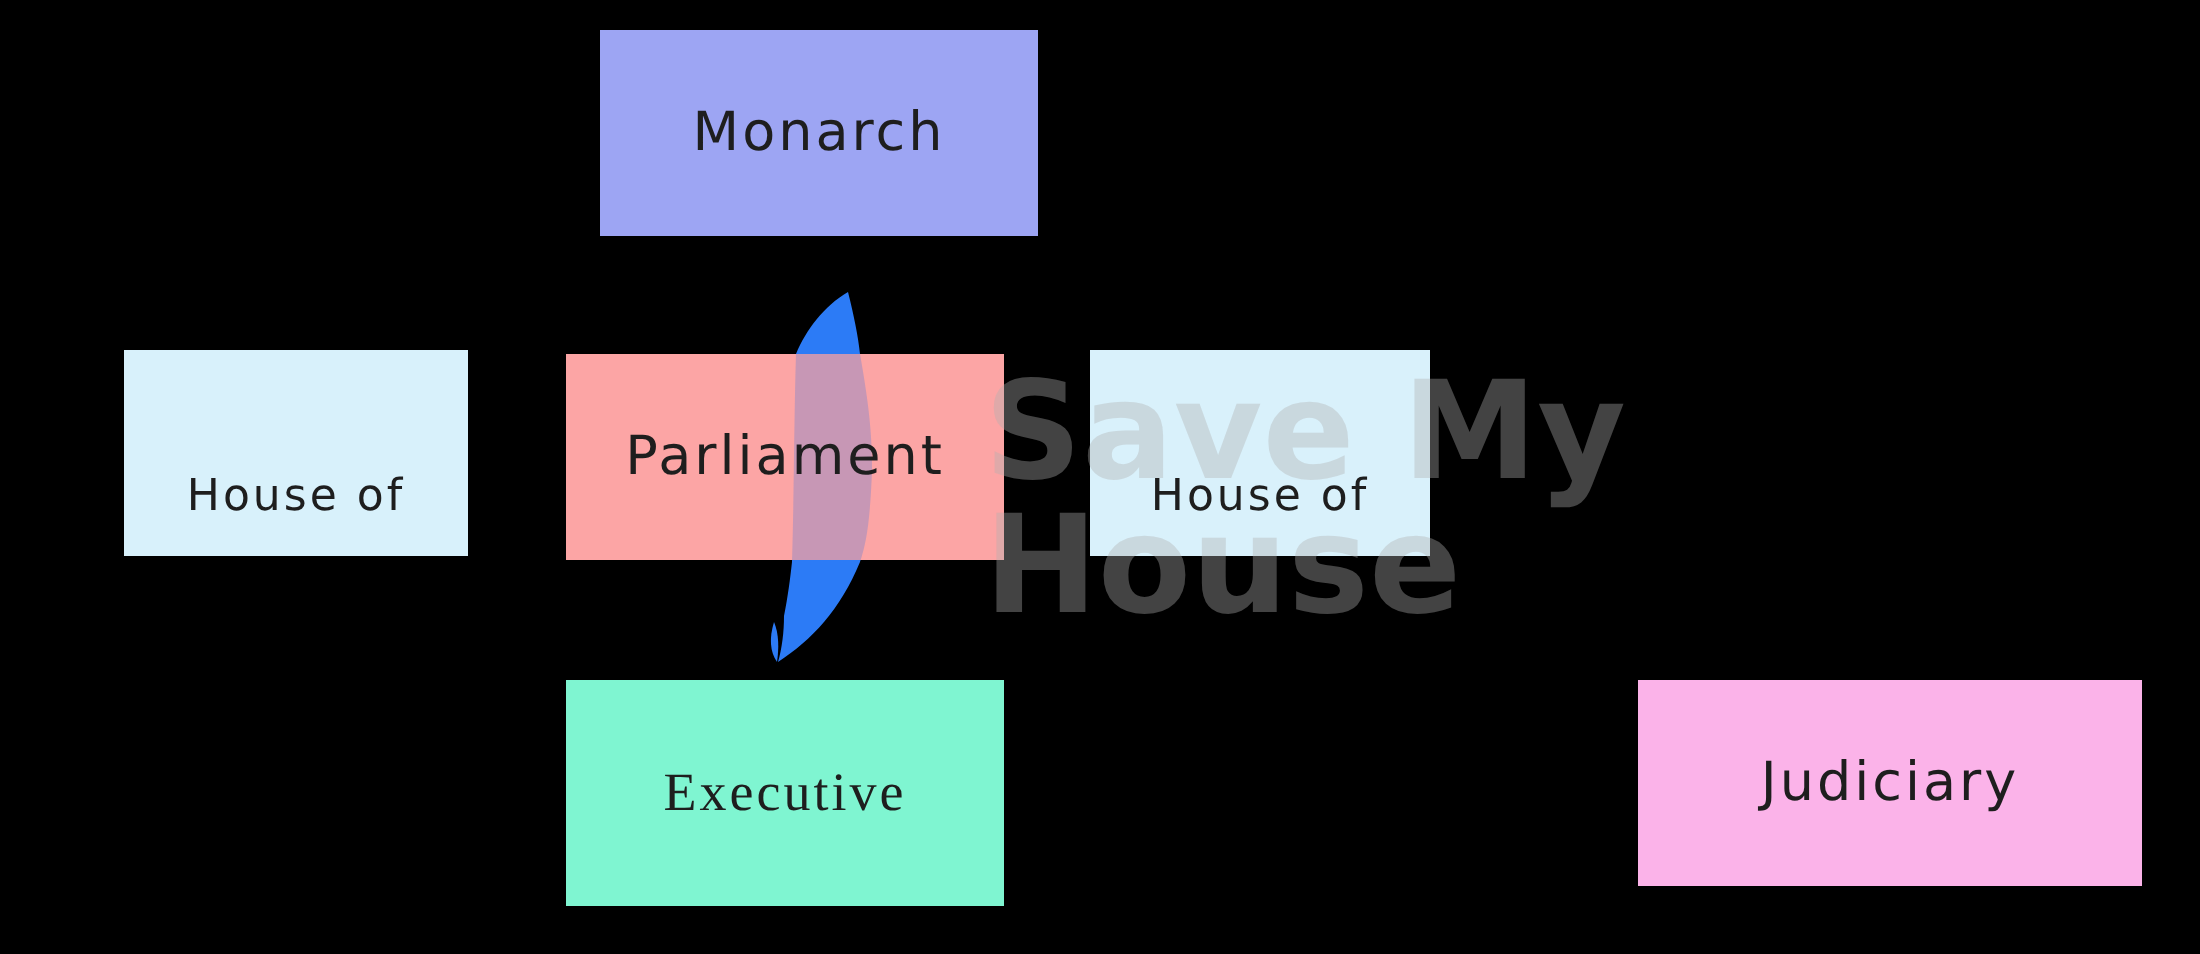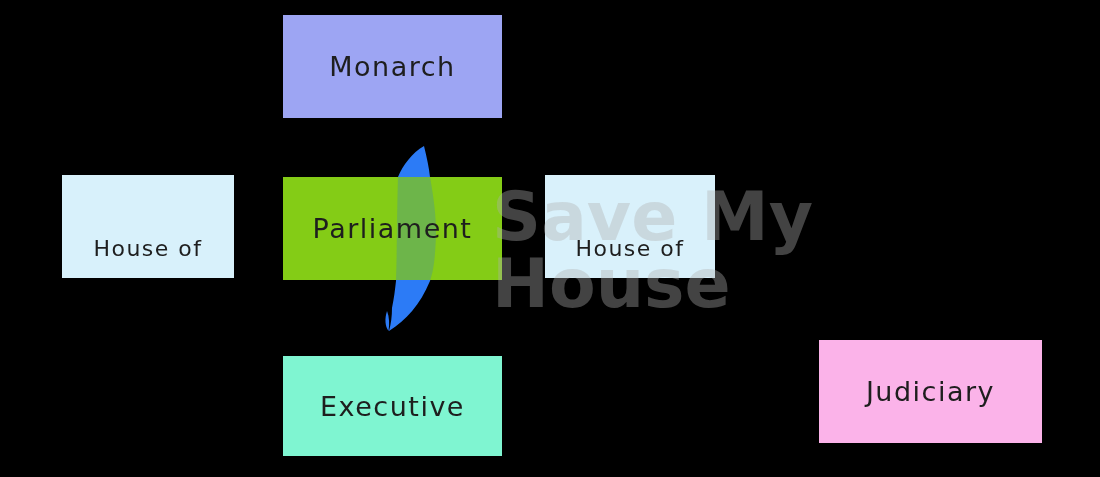--- a/index.html
+++ b/index.html
@@ -25,26 +25,26 @@
     display: flex;
     align-items: center;
     justify-content: center;
     text-align: center;
     color: #1E1E1E;
     font-size: 27px;
     letter-spacing: 1.5px;
   }
   .node .lbl { position: relative; z-index: 2; }
   .node .lbl2 { position: relative; z-index: 2; line-height: 42px; font-size: 22px; margin-top: 44px; }
-  .node-monarch    { left: 283px; top: 15px;  width: 219px; height: 103px; }
+  .node-monarch    { left: 300px; top: 15px;  width: 219px; height: 103px; }
   .node-parliament { left: 283px; top: 177px; width: 219px; height: 103px; }
   .node-commons    { left: 62px;  top: 175px; width: 172px; height: 103px; }
   .node-lords      { left: 545px; top: 175px; width: 170px; height: 103px; }
-  .node-executive  { left: 283px; top: 356px; width: 219px; height: 100px; }
-  .node-judiciary  { left: 819px; top: 340px; width: 223px; height: 103px; }
+  .node-executive  { left: 283px; top: 340px; width: 219px; height: 113px; font-family: Liberation Serif, serif; }
+  .node-judiciary  { left: 819px; top: 340px; width: 252px; height: 103px; }
   
   .band-layer {
     position: absolute;
     left: 0; top: 0;
     width: 219px; height: 103px;
     z-index: 1;
     pointer-events: none;
   }
   
   .watermark {
@@ -77,21 +77,21 @@
              C 403 165, 412 153, 424 146 Z" fill="#2C7BF6"></path>
     <path d="M 387 311
              C 384.5 319, 385 326, 388.5 331
              C 389.5 324, 389.5 317, 387 311 Z" fill="#2C7BF6"></path>
   </svg>
 
   <div class="node node-monarch" style="background-color: rgb(157, 165, 243);">
     <span class="lbl">Monarch</span>
   </div>
 
-  <div class="node node-parliament" style="background-color: #84cc16;">
+  <div class="node node-parliament" style="background-color: #fca5a5;">
     <svg class="band-layer" viewBox="283 177 219 103" width="219" height="103" aria-hidden="true">
       <path fill="rgba(40,110,230,0.25)" d="M 424 146
                C 427 158, 429 168, 430 177
                C 434 200, 436 215, 436 235
                C 435 262, 433 272, 430 281
                C 420 305, 406 320, 389 331
                C 391 324, 392 316, 392 308
                C 394 298, 395 290, 396 281
                C 397 250, 397 210, 398 177
                C 403 165, 412 153, 424 146 Z"></path>

